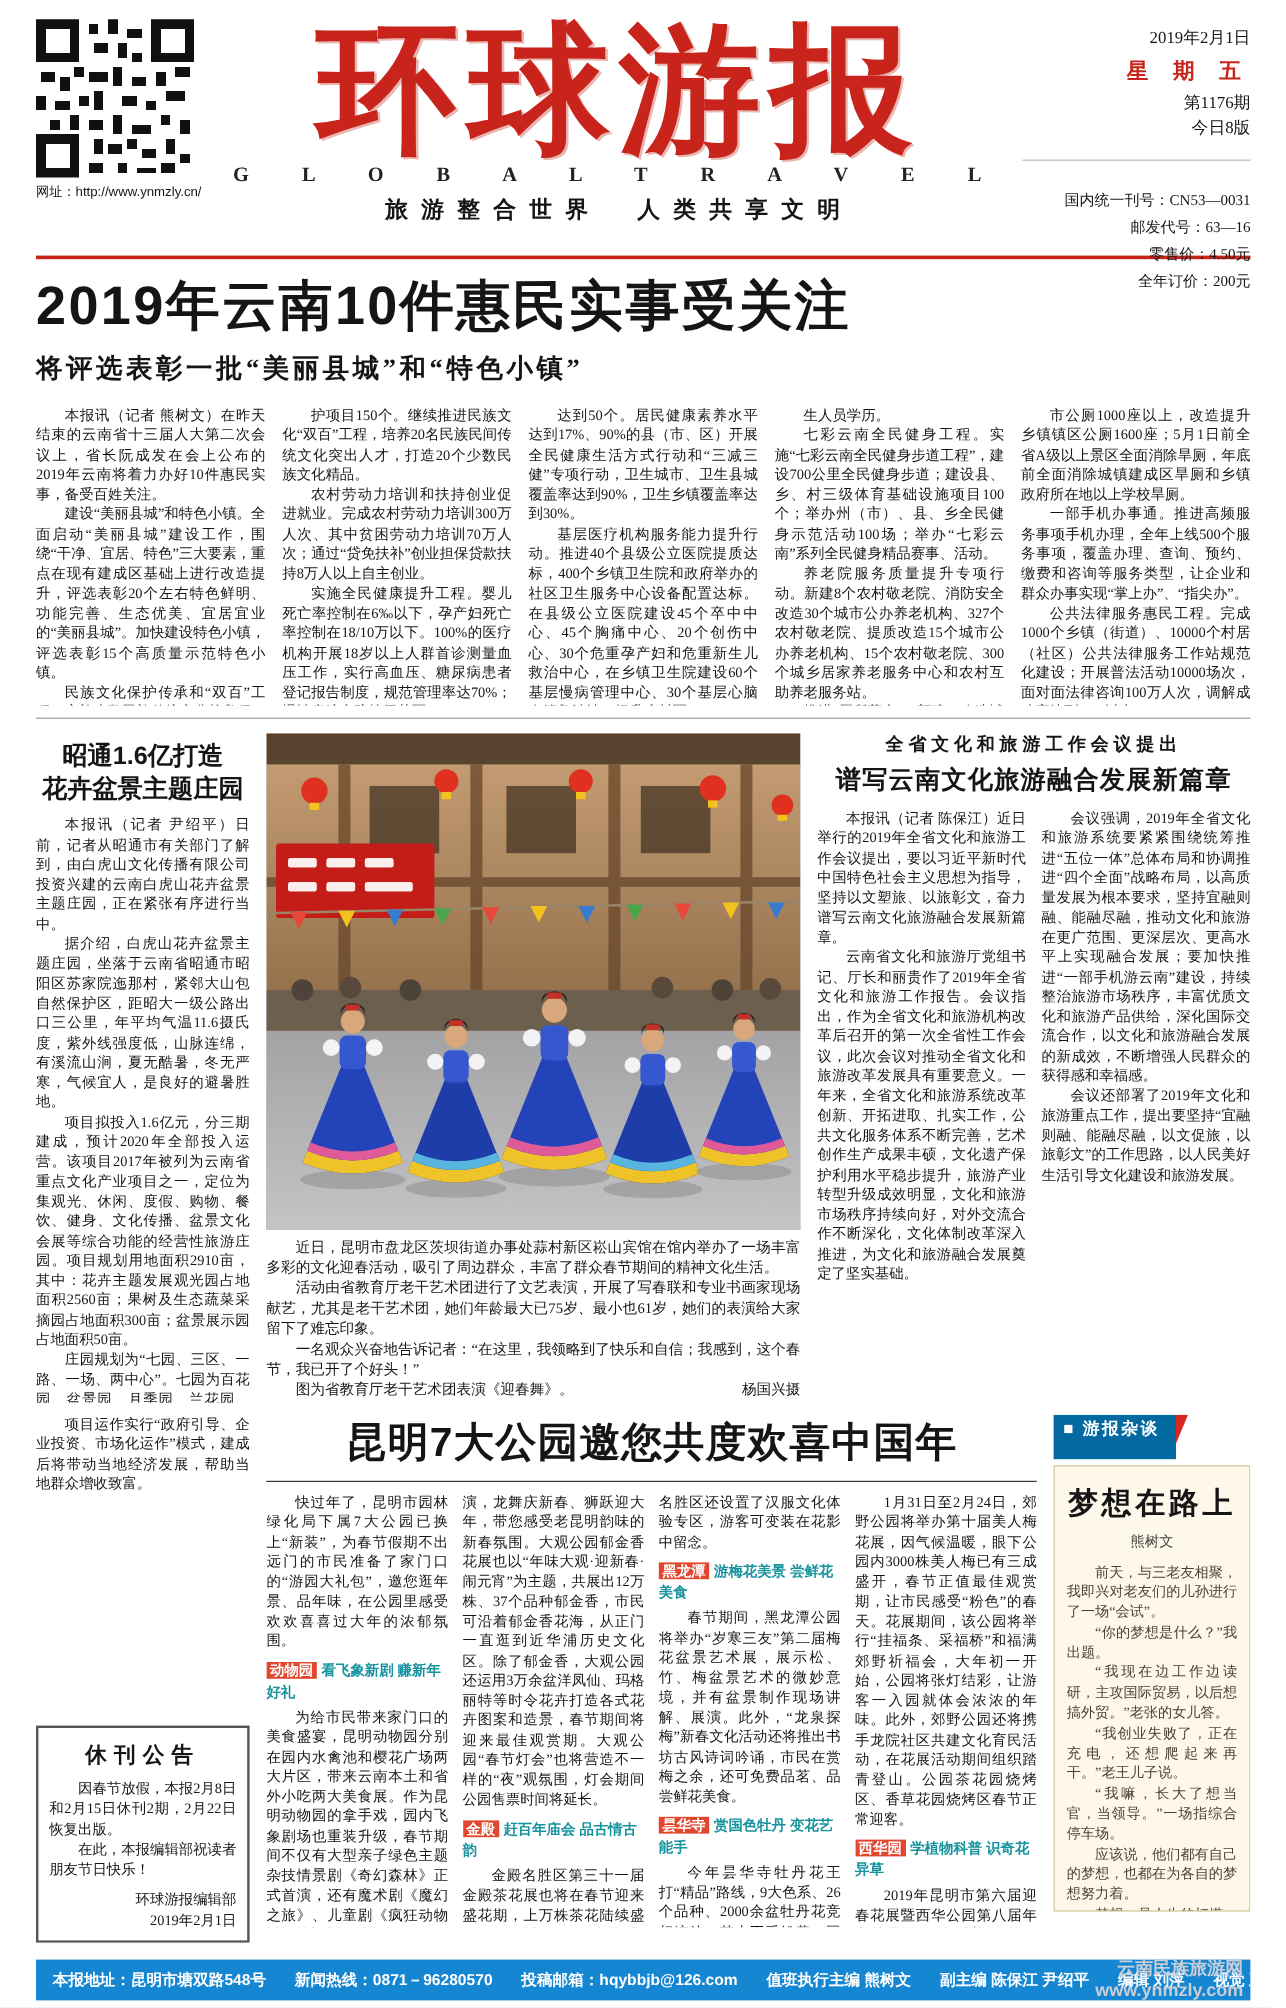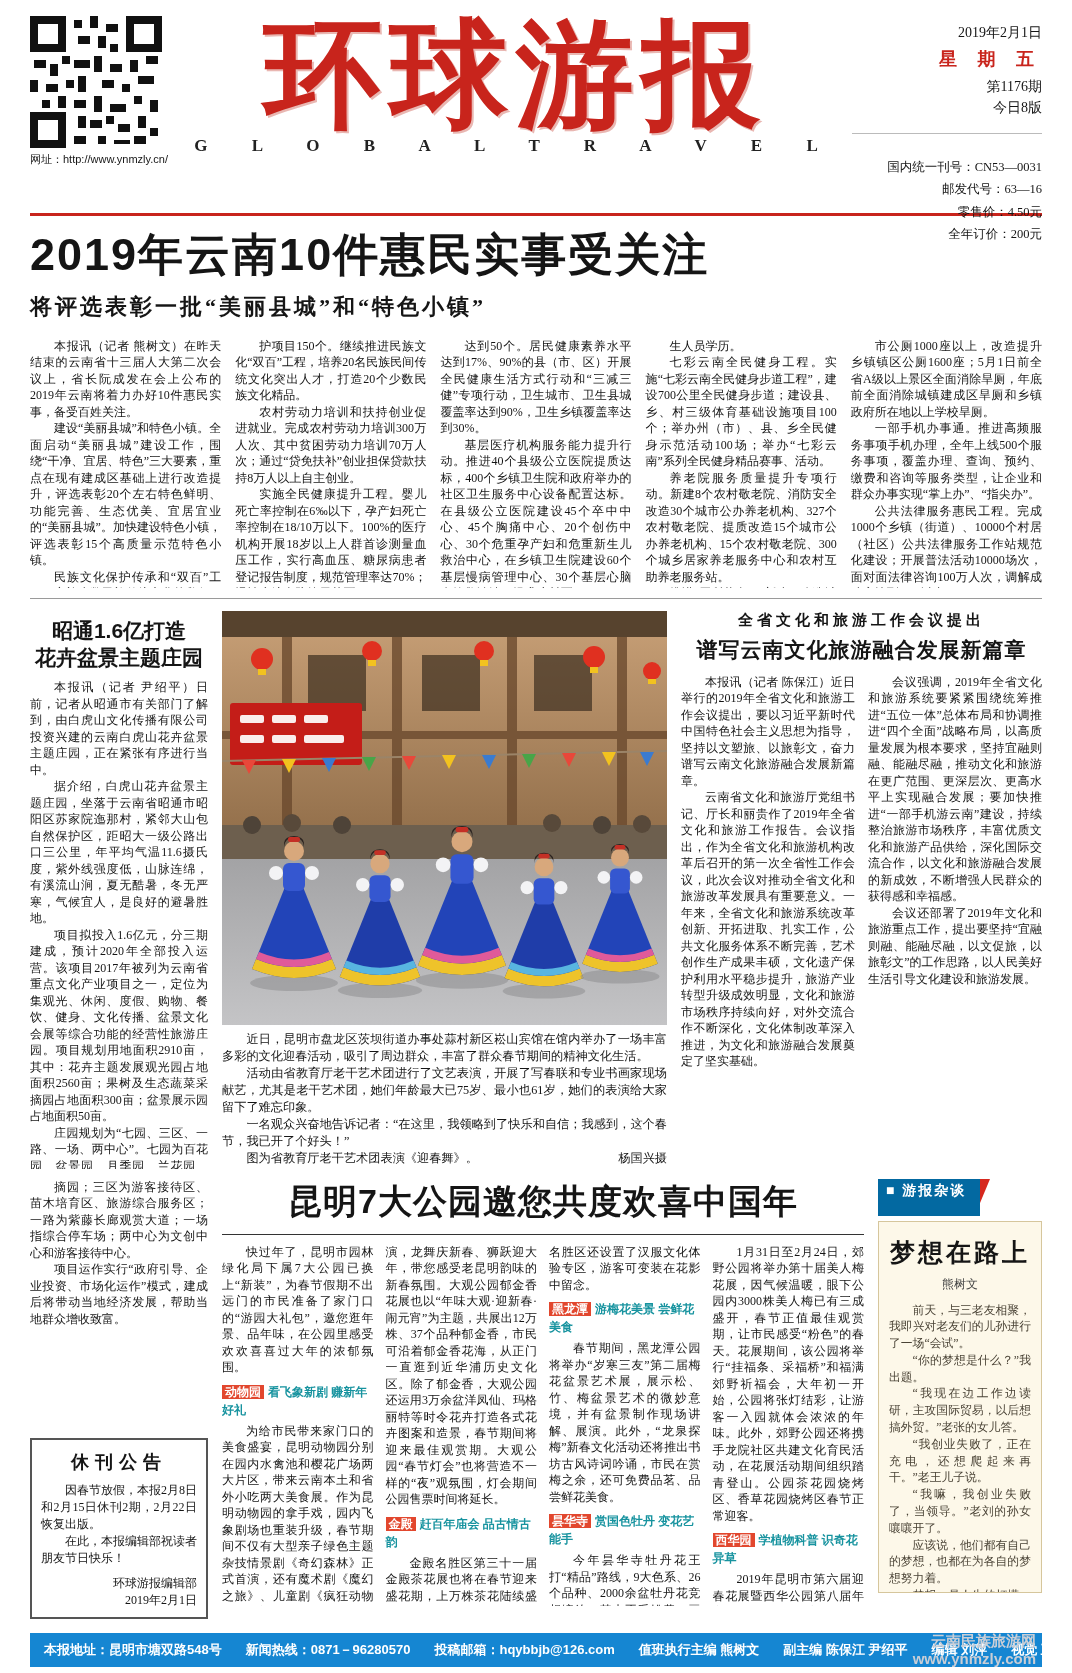--- a/index.html
+++ b/index.html
@@ -138,20 +138,21 @@
               <rect x="17" y="30" width="2" height="2"></rect>
             <rect x="21" y="31" width="4" height="1"></rect>
               <rect x="26" y="30" width="3" height="2"></rect>
           </g>
         </svg>
         <div class="qr-url">网址：http://www.ynmzly.cn/</div>
       </div>
       <div class="mast">
         <div class="mast-title">环球游报</div>
         <div class="mast-en">G L O B A L    T R A V E L</div>
+        <div class="mast-slogan">旅游整合世界　人类共享文明</div>
       </div>
       <div class="dateinfo">
         <div>2019年2月1日</div>
         <div class="weekday">星 期 五</div>
         <div>第1176期</div>
         <div>今日8版</div>
         <div class="pubinfo">
           <div>国内统一刊号：CN53—0031</div>
           <div>邮发代号：63—16</div>
           <div>零售价：4.50元</div>
@@ -378,21 +379,20 @@
               <p class="bp">会议还部署了2019年文化和旅游重点工作，提出要坚持“宜融则融、能融尽融，以文促旅，以旅彰文”的工作思路，以人民美好生活引导文化建设和旅游发展。</p>
             </div>
         </div>
       </div>
     </div>
 
     <div class="bot">
 
       <div class="bot-left">
         <div class="cont">
-            <p class="bp">摘园；三区为游客接待区、苗木培育区、旅游综合服务区；一路为紫藤长廊观赏大道；一场指综合停车场；两中心为文创中心和游客接待中心。</p>
             <p class="bp">项目运作实行“政府引导、企业投资、市场化运作”模式，建成后将带动当地经济发展，帮助当地群众增收致富。</p>
           </div>
         <div class="notice">
           <div class="notice-title">休刊公告</div>
           <div>
               <p class="bp" style="font-size:12px;line-height:17px">因春节放假，本报2月8日和2月15日休刊2期，2月22日恢复出版。</p>
               <p class="bp" style="font-size:12px;line-height:17px">在此，本报编辑部祝读者朋友节日快乐！</p>
             </div>
           <div class="notice-sig">
             <div>环球游报编辑部</div>
@@ -466,21 +466,21 @@
       <div class="bot-essay">
         <div class="etag">■ 游报杂谈</div>
         <div class="ebox">
           <div class="etitle">梦想在路上</div>
           <div class="eauthor">熊树文</div>
           <div>
               <p>前天，与三老友相聚，我即兴对老友们的儿孙进行了一场“会试”。</p>
               <p>“你的梦想是什么？”我出题。</p>
               <p>“我现在边工作边读研，主攻国际贸易，以后想搞外贸。”老张的女儿答。</p>
               <p>“我创业失败了，正在充电，还想爬起来再干。”老王儿子说。</p>
-              <p>“我嘛，我创业失败了，当领导。”老刘的孙女嚷嚷开了。</p>
+              <p>“我嘛，长大了想当官，当领导。”一场指综合停车场。</p>
               <p>应该说，他们都有自己的梦想，也都在为各自的梦想努力着。</p>
               <p>梦想，是人生的灯塔，是前行的动力。有梦想，就有希望；有奋斗，就有收获。</p>
             </div>
         </div>
       </div>
 
     </div>
   </div>
 
   <div class="footer">

